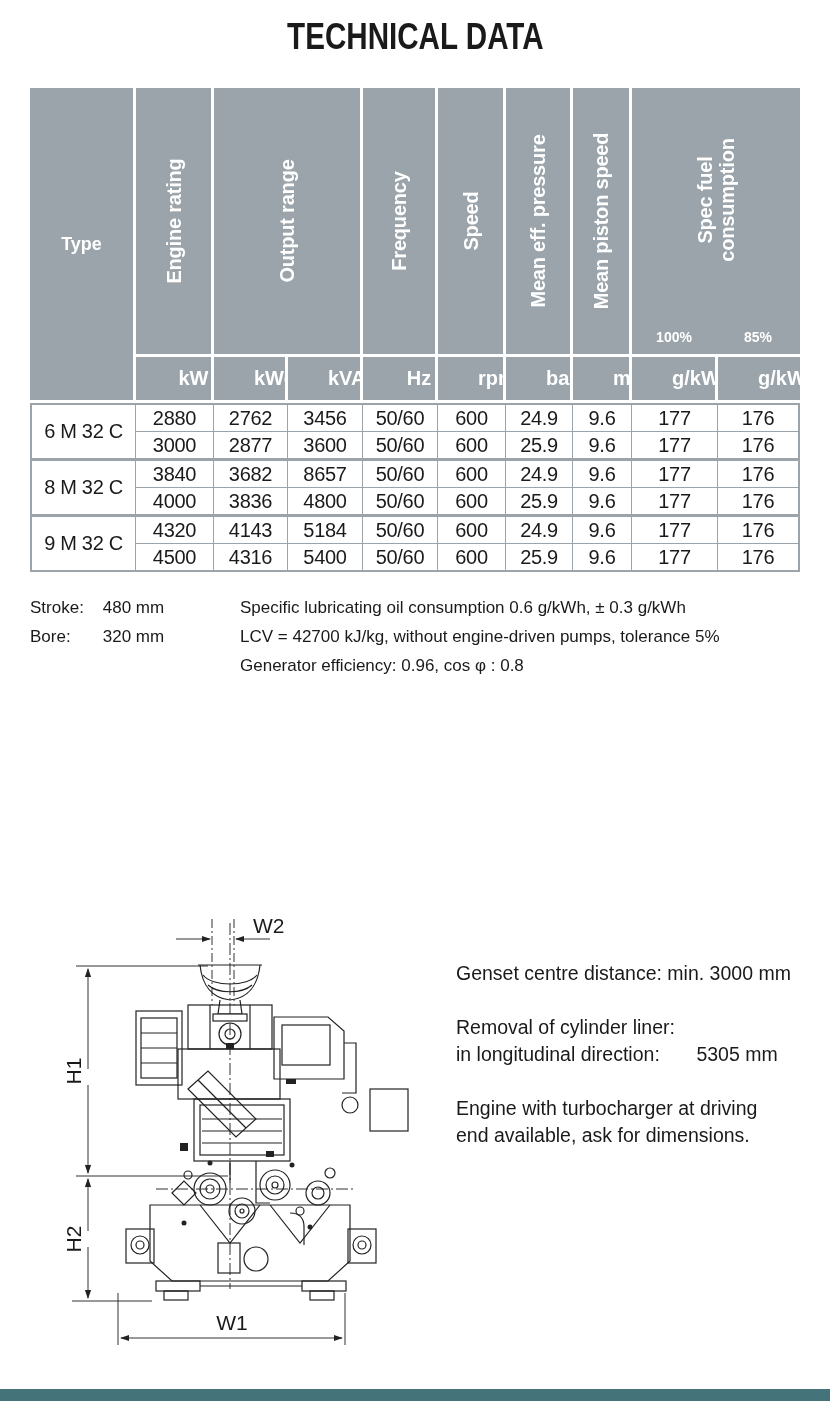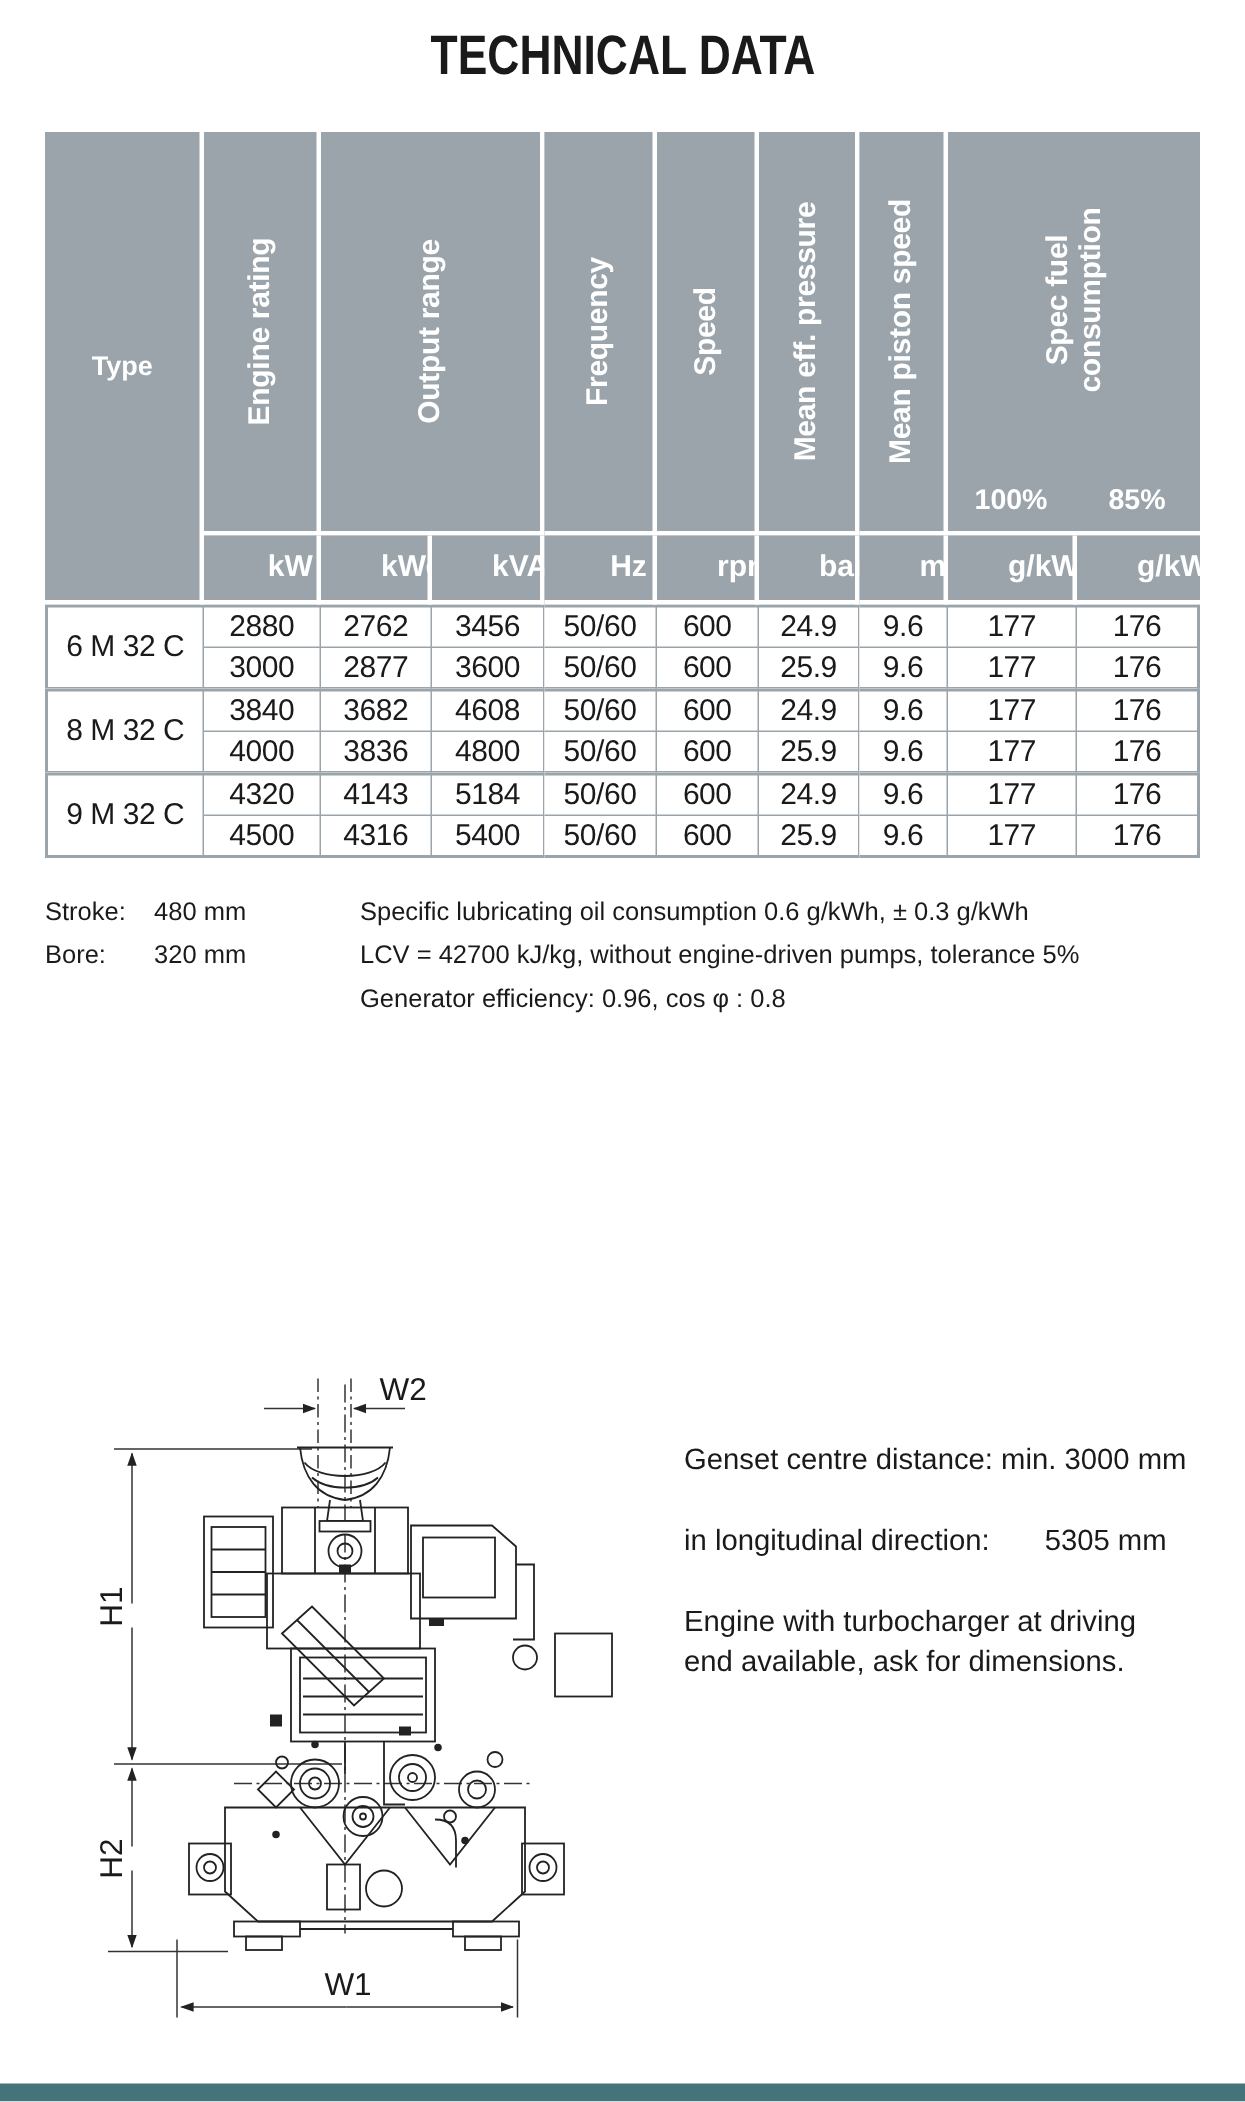--- a/index.html
+++ b/index.html
@@ -18,21 +18,21 @@
   table.dt th { background:var(--hdr); color:#fff; font-weight:700; padding:0; position:relative; }
   th.glr { border-right:3px solid #fff; }
   th.tall { height:266px; border-bottom:3px solid #fff; }
   th.typehead { font-size:18px; border-bottom:3px solid #fff; }
   tr.units th { height:43px; font-size:20px; border-bottom:3px solid #fff;padding-left:40px; }
   .rot { position:absolute; left:50%; top:50%;
          transform:translate(-50%,-50%) rotate(-90deg);
          white-space:nowrap; font-size:20px; letter-spacing:-0.2px; }
   .rot.two { line-height:22px; text-align:center; }
   .subpct { position:absolute; bottom:9px; left:0; width:100%; display:flex; }
-  .subpct span { flex:1; text-align:center; font-size:19px; font-weight:700; }
+  .subpct span { flex:1; text-align:center; font-size:14px; font-weight:700; }
 
   table.dt td { background:#fff; text-align:center; font-size:20px; height:26px; padding:0;
                 letter-spacing:-0.3px;
                 border-right:1px solid var(--hdr); border-bottom:1px solid var(--hdr); }
   table.dt td:last-child { border-right-width:2px; }
   table.dt td.typ { font-weight:400; font-size:20px;
                     border-left:2px solid var(--hdr); }
   table.dt tr.grp td { border-top:2px solid var(--hdr); }
   table.dt tbody tr:last-child td { border-bottom:2px solid var(--hdr); }
   table.dt tbody tr:nth-last-child(2) td.typ { border-bottom:2px solid var(--hdr); }
@@ -141,21 +141,21 @@
         <td>600</td>
         <td>25.9</td>
         <td>9.6</td>
         <td>177</td>
         <td>176</td>
       </tr>
       <tr class="grp">
         <td class="typ" rowspan="2">8 M 32 C</td>
         <td>3840</td>
         <td>3682</td>
-        <td>4608</td>
+        <td>8657</td>
         <td>50/60</td>
         <td>600</td>
         <td>24.9</td>
         <td>9.6</td>
         <td>177</td>
         <td>176</td>
       </tr>
       <tr>
         <td>4000</td>
         <td>3836</td>
@@ -327,20 +327,21 @@
     <circle cx="150" cy="270" r="2.5"></circle>
     <circle cx="232" cy="272" r="2.5"></circle>
     <circle cx="124" cy="330" r="2.5"></circle>
     <circle cx="250" cy="334" r="2.5"></circle>
   </g>
 </svg>
 
 <div class="info">
   <div>Genset centre distance: min. 3000 mm</div>
   <div class="gap"></div>
+  <div>Removal of cylinder liner:</div>
   <div class="dimrow">
     <span class="lbl">in longitudinal direction:</span>
     <span>5305 mm</span>
   </div>
   <div class="gap"></div>
   <div>Engine with turbocharger at driving</div>
   <div>end available, ask for dimensions.</div>
 </div>
 
 <div class="footbar"></div>

